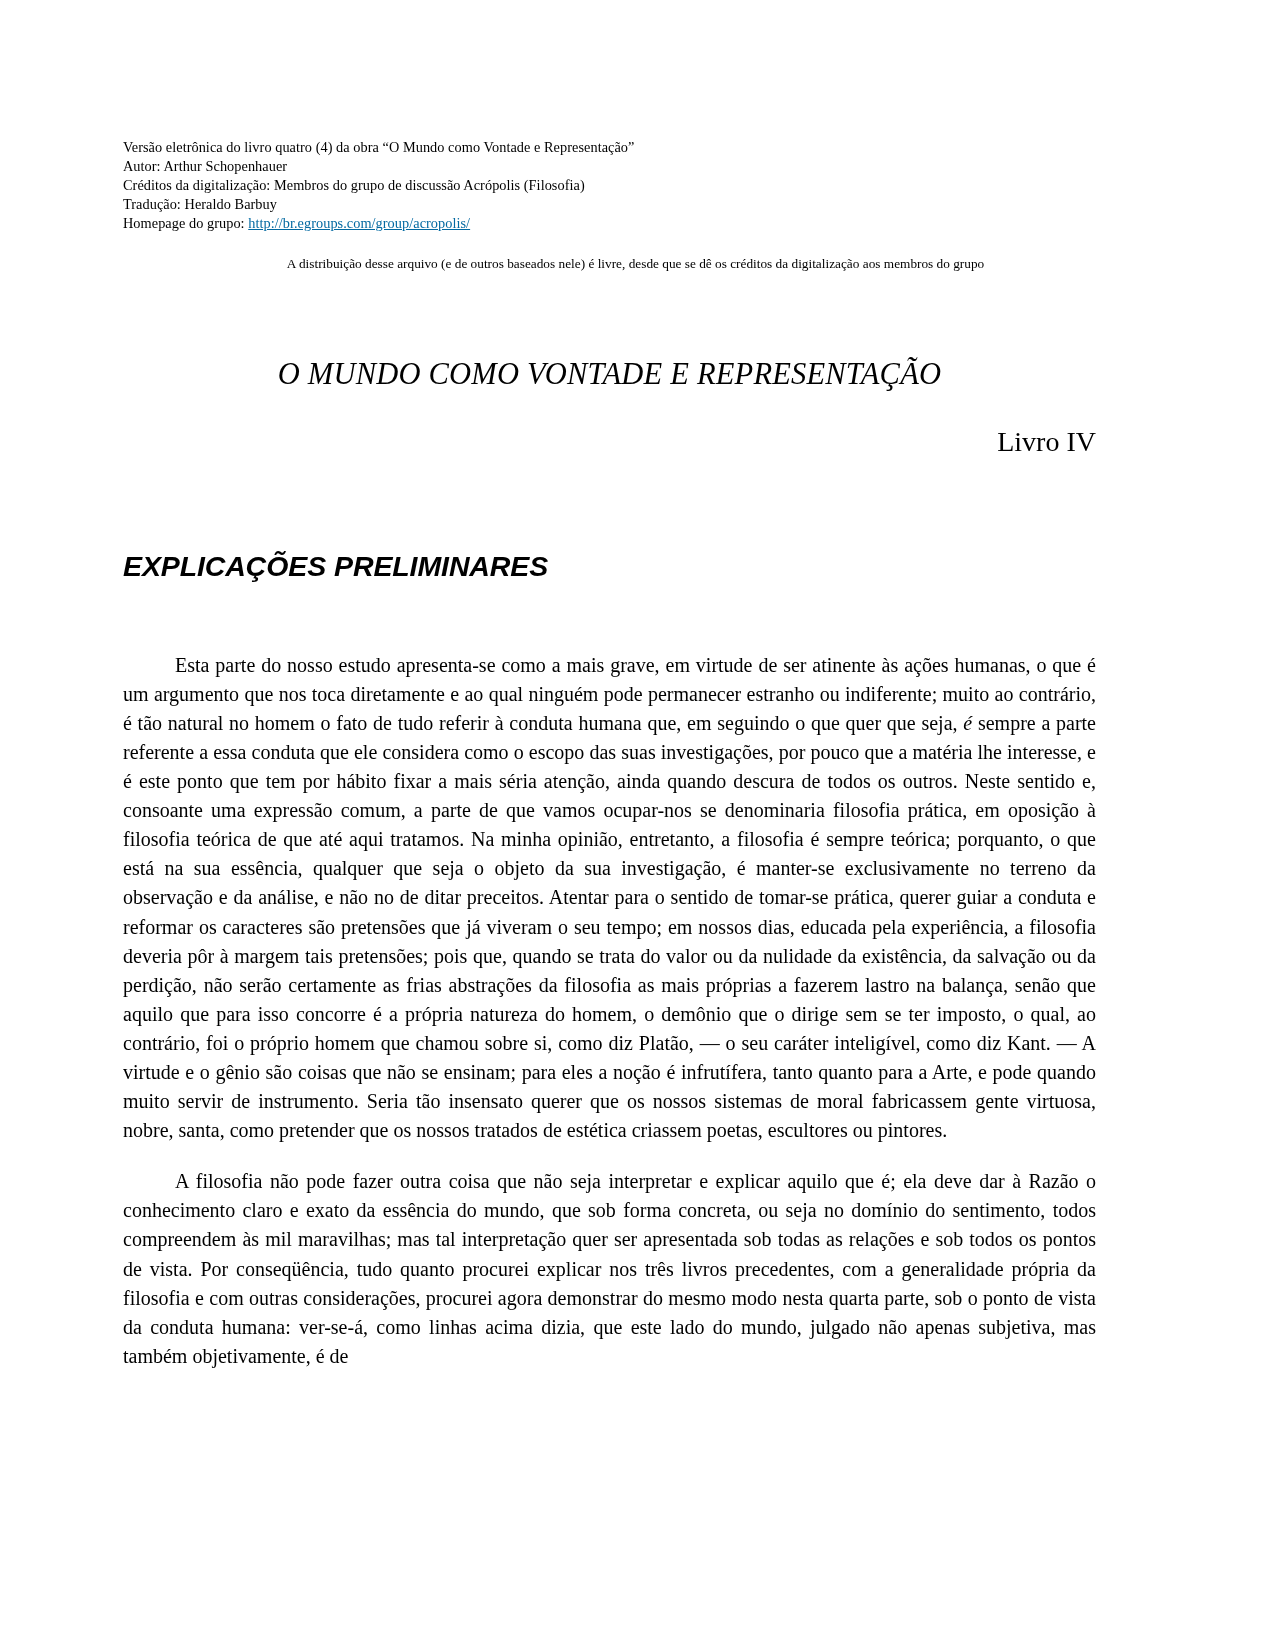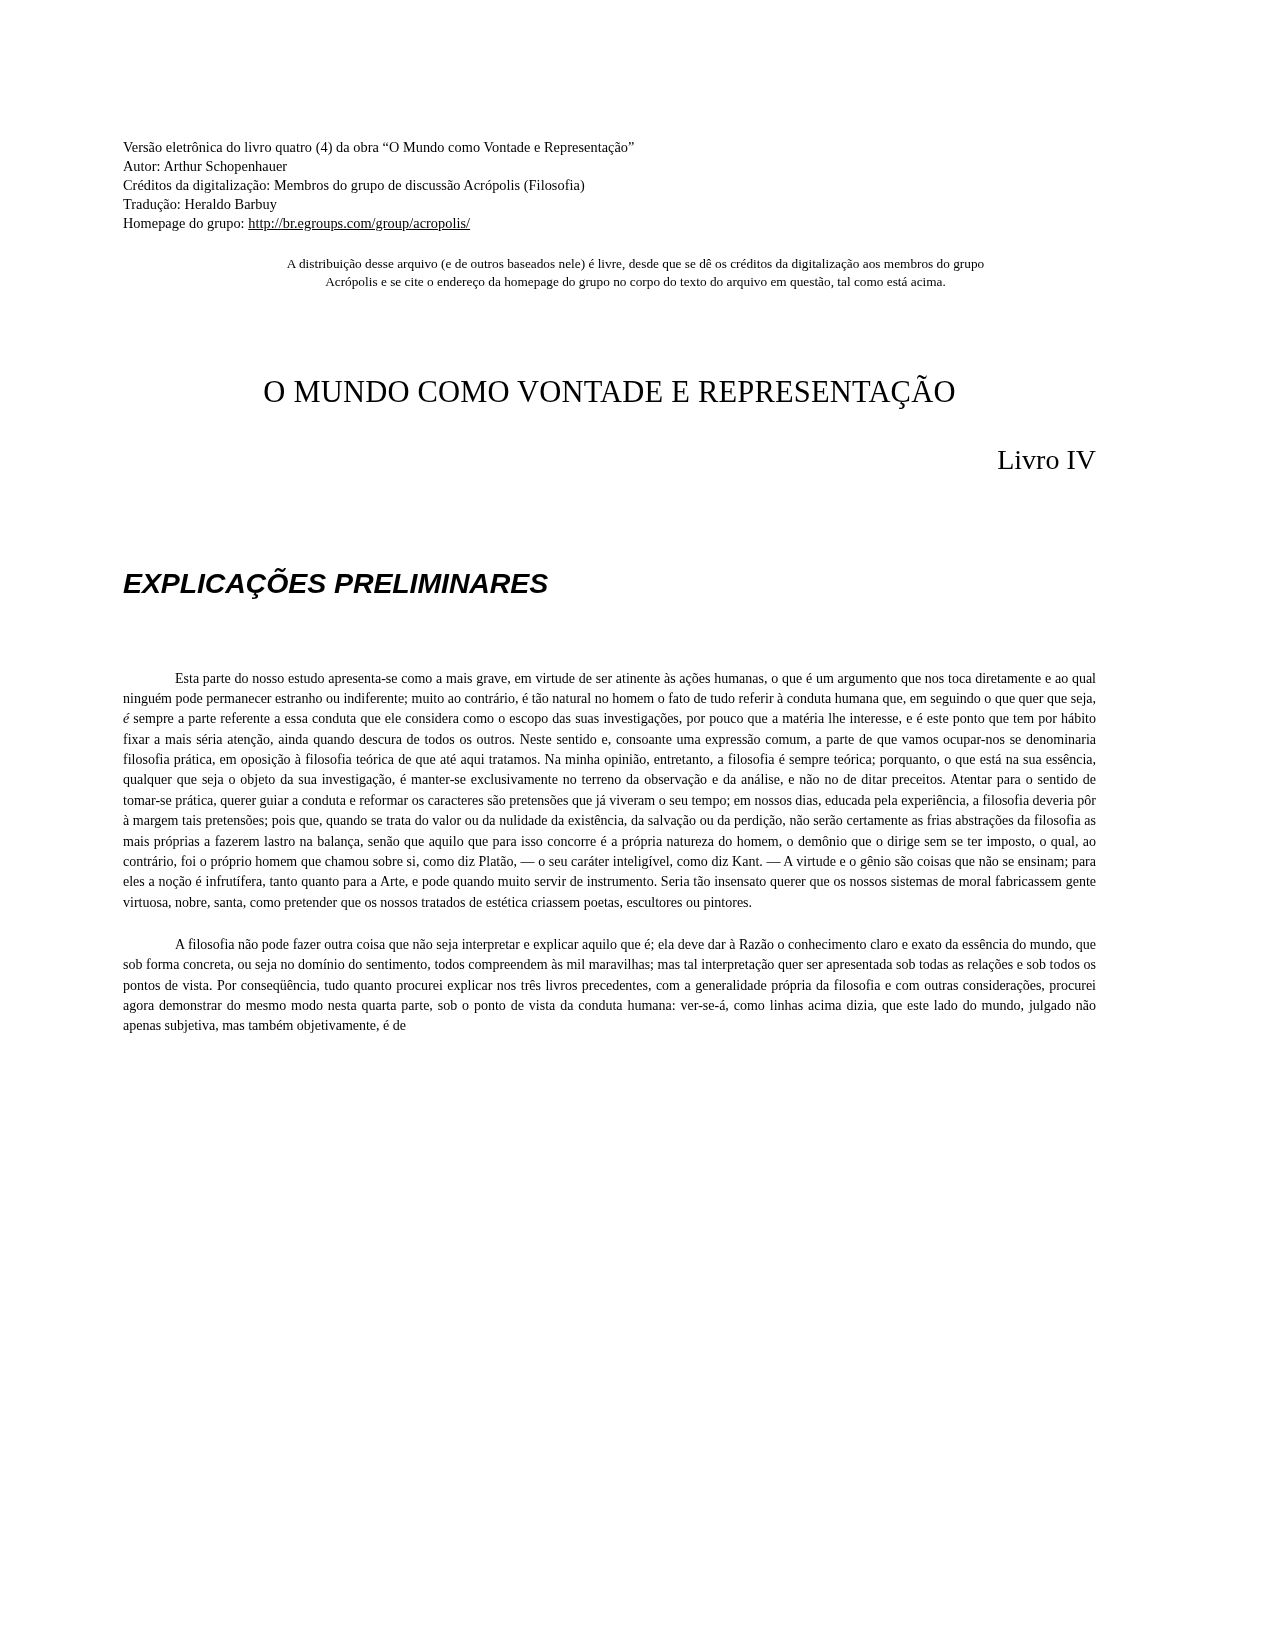--- a/index.html
+++ b/index.html
@@ -31,21 +31,21 @@
   .credits {
     font-size: 14.3px;
     line-height: 1.335;
     letter-spacing: 0.05px;
     margin: 0;
   }
   .credits-line {
     white-space: nowrap;
   }
   .credits-link {
-    color: #000000;
+    color: #0369a1;
     cursor: pointer;
   }
 
   
   .notice {
     margin: 22px 0 16px 0;
     font-size: 13.3px;
     line-height: 1.35;
     text-align: center;
     padding: 0 4px 0 56px;
@@ -55,20 +55,21 @@
   }
 
   
   .doc-title {
     margin: 83px 0 0 0;
     font-size: 30.5px;
     font-weight: normal;
     text-align: center;
     letter-spacing: 0.2px;
     line-height: 1.2;
+    font-style: italic;
   }
   .doc-subtitle {
     margin: 32px 0 0 0;
     font-size: 28px;
     font-weight: normal;
     text-align: right;
     line-height: 1.2;
   }
 
   
@@ -82,21 +83,21 @@
     line-height: 1.2;
     font-style: italic;
   }
 
   
   .body-copy {
     margin-top: 68px;
   }
   .para {
     margin: 0 0 22px 0;
-    font-size: 14px;
+    font-size: 20px;
     line-height: 1.455;
     text-align: justify;
     text-indent: 52px;
     hyphens: none;
   }
   .para:last-child {
     margin-bottom: 0;
   }
   .para em {
     font-style: italic;
@@ -110,21 +111,20 @@
   <div class="credits">
     <div class="credits-line">Versão eletrônica do livro quatro (4) da obra  “O Mundo como Vontade e Representação”</div>
     <div class="credits-line">Autor: Arthur Schopenhauer</div>
     <div class="credits-line">Créditos da digitalização: Membros do grupo de discussão Acrópolis (Filosofia)</div>
     <div class="credits-line">Tradução: Heraldo Barbuy</div>
     <div class="credits-line"><span>Homepage do grupo: </span><a class="credits-link" href="#">http://br.egroups.com/group/acropolis/</a></div>
   </div>
 
   <div class="notice">
     <span class="notice-line">A distribuição desse arquivo (e de outros baseados nele) é livre, desde que se dê os créditos da digitalização aos membros do grupo</span>
-    <span class="notice-line">Acrópolis e se cite o endereço da homepage do grupo no corpo do texto do arquivo em questão, tal como está acima.</span>
   </div>
 
   <h1 class="doc-title">O MUNDO COMO VONTADE E REPRESENTAÇÃO</h1>
   <h2 class="doc-subtitle">Livro IV</h2>
 
   <h3 class="section-heading">EXPLICAÇÕES PRELIMINARES</h3>
 
   <div class="body-copy">
     <p class="para"><span>Esta parte do nosso estudo apresenta-se como a mais grave, em virtude de ser atinente às ações humanas, o que é um argumento que nos toca diretamente e ao qual ninguém pode permanecer estranho ou indiferente; muito ao contrário, é tão natural no homem o fato de tudo referir à conduta humana que, em seguindo o que quer que seja, </span><em>é</em><span> sempre a parte referente a essa conduta que ele considera como o escopo das suas investigações, por pouco que a matéria lhe interesse, e é este ponto que tem por hábito fixar a mais séria atenção, ainda quando descura de todos os outros. Neste sentido e, consoante uma expressão comum, a parte de que vamos ocupar-nos se denominaria filosofia prática, em oposição à filosofia teórica de que até aqui tratamos. Na minha opinião, entretanto, a filosofia é sempre teórica; porquanto, o que está na sua essência, qualquer que seja o objeto da sua investigação, é manter-se exclusivamente no terreno da observação e da análise, e não no de ditar preceitos. Atentar para o sentido de tomar-se prática, querer guiar a conduta e reformar os caracteres são pretensões que já viveram o seu tempo; em nossos dias, educada pela experiência, a filosofia deveria pôr à margem tais pretensões; pois que, quando se trata do valor ou da nulidade da existência, da salvação ou da perdição, não serão certamente as frias abstrações da filosofia as mais próprias a fazerem lastro na balança, senão que aquilo que para isso concorre é a própria natureza do homem, o demônio que o dirige sem se ter imposto, o qual, ao contrário, foi o próprio homem que chamou sobre si, como diz Platão,  — o seu caráter inteligível, como diz Kant. — A virtude e o gênio são coisas que não se ensinam; para eles a noção é infrutífera, tanto quanto para a Arte, e pode quando muito servir de instrumento. Seria tão insensato querer que os nossos sistemas de moral fabricassem gente virtuosa, nobre, santa, como pretender que os nossos tratados de estética criassem poetas, escultores ou pintores.</span></p>
     <p class="para">A filosofia não pode fazer outra coisa que não seja interpretar e explicar aquilo que é; ela deve dar à Razão o conhecimento claro e exato da essência do mundo, que sob forma concreta, ou seja no domínio do sentimento, todos compreendem às mil maravilhas; mas tal interpretação quer ser apresentada sob todas as relações e sob todos os pontos de vista. Por conseqüência, tudo quanto procurei explicar nos três livros precedentes, com a generalidade própria da filosofia e com outras considerações, procurei agora demonstrar do mesmo modo nesta quarta parte, sob o ponto de vista da conduta humana: ver-se-á, como linhas acima dizia, que este lado do mundo, julgado não apenas subjetiva, mas também objetivamente, é de</p>

